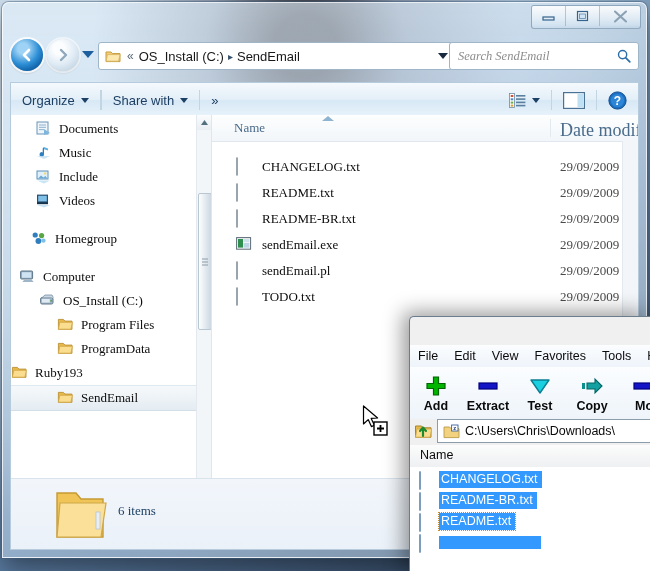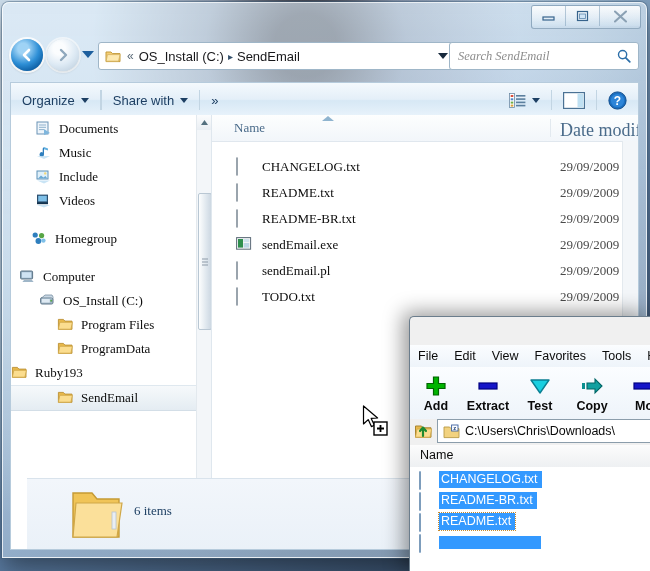--- a/index.html
+++ b/index.html
@@ -118,21 +118,21 @@
     background:#f2f5f8;border-top:1px solid #e3e9ee;}
   .hbtn{position:absolute;top:0;width:16px;height:16px;display:flex;align-items:center;justify-content:center;
     background:linear-gradient(180deg,#fbfcfd,#e9eef3);}
   .hthumb{position:absolute;left:17px;top:1px;right:1px;height:14px;border-radius:2px;
     background:linear-gradient(180deg,#fdfefe,#e2eaf1 60%,#d0dbe5);border:1px solid #b9c7d3;}
   .hgrip{position:absolute;left:50%;top:50%;transform:translate(-50%,-50%);}
   .hgrip i{display:inline-block;width:1px;height:6px;background:#8b9aa8;margin:0 1px;}
   .vscroll{position:absolute;right:0;top:26px;bottom:17px;width:15px;background:#f3f6f9;border-left:1px solid #e3e9ee;}
 
   
-  .detailpane{position:absolute;left:16px;right:0;bottom:0;height:70px;
+  .detailpane{position:absolute;left:0;right:0;bottom:0;height:70px;
     background:linear-gradient(180deg,#f2f6fb,#eaf1f8);border-top:1px solid #d9e3ec;text-align:right;}
   .detailitems{position:absolute;left:107px;top:24px;font-size:13px;color:#1d3f63;}
 
   
   #sevenzip{position:absolute;left:409px;top:316px;width:241px;height:255px;
     background:#f0f0f0;border:1px solid #6b7d8c;border-right:0;border-bottom:0;
     border-radius:5px 0 0 0;box-shadow:-6px -4px 20px rgba(0,0,0,.40);overflow:hidden;}
   .zt{position:absolute;left:0;top:0;right:0;height:28px;
     background:linear-gradient(180deg,#e8f2fb 0%,#d4e6f7 45%,#c4dcf2 55%,#dfeefb 100%);
     border-bottom:1px solid #9fb8cd;display:flex;align-items:center;}

